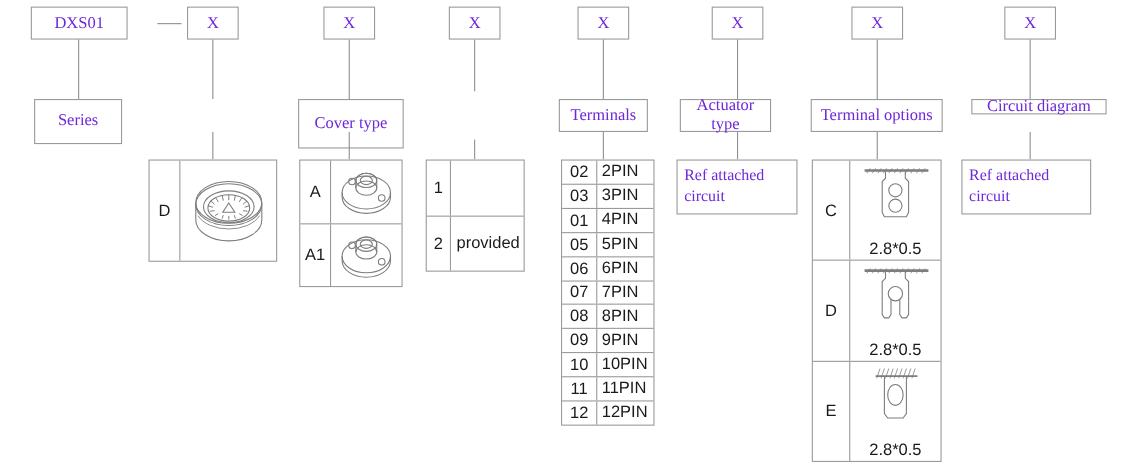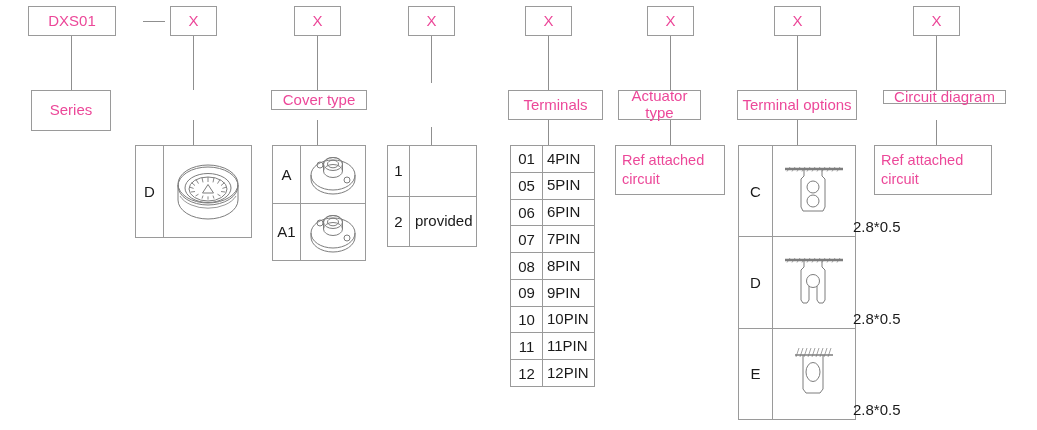--- a/index.html
+++ b/index.html
@@ -19,23 +19,24 @@
   .box{
     position:absolute;
     box-sizing:border-box;
     border:1px solid #9a9a9a;
     background:#fff;
     display:flex;
     align-items:center;
     justify-content:center;
     font-size:15px;
     line-height:1.12;
-    color:#ec4899;
+    color:#6d28d9;
     white-space:pre-line;
     text-align:center;
+    font-family:Liberation Serif, serif;
   }
   .code-box{font-size:15px;}
   .label-box{font-size:15px;}
   .note-box{
     justify-content:flex-start;
     align-items:flex-start;
     text-align:left;
     padding:5px 5px 0 6px;
     font-size:14.5px;
     line-height:1.28;
@@ -100,21 +101,21 @@
     display:flex;
     align-items:center;
     justify-content:center;
     box-sizing:border-box;
   }
   
   #termopt-table .tc-key{width:34px;}
   .opt-cell{
     flex:1 1 auto;
     display:flex;
-    flex-direction:row;
+    flex-direction:column;
     align-items:center;
     justify-content:flex-start;
     box-sizing:border-box;
     padding-top:3px;
   }
   .opt-dim{
     font-size:15px;
     line-height:1;
     padding-bottom:2px;
     margin-top:auto;
@@ -171,21 +172,21 @@
           </g>
 
           <path d="M42 32.5 L47.5 41 L36.5 41 Z" stroke-width="1"></path>
         </svg>
       </div>
     </div>
   </div>
 
   <div class="box code-box" style="left:294px;top:6px;width:47px;height:30px;">X</div>
   <div class="vline" style="left:317px;top:36px;height:54px;"></div>
-  <div class="box label-box" style="left:271px;top:90px;width:96px;height:20px;">Cover type</div>
+  <div class="box label-box" style="left:271px;top:90px;width:96px;height:45px;">Cover type</div>
   <div class="vline" style="left:317px;top:120px;height:25px;"></div>
 
   <div class="tbl pic-tbl" id="cover-table" style="left:272px;top:145px;width:94px;height:116px;">
     <div class="trow">
       <div class="tc-key">A</div>
       <div class="pic-cell">
         <svg width="60" height="50" viewBox="0 0 60 50" fill="none" stroke="#7d7d7d" stroke-width="1">
           <ellipse cx="30" cy="26" rx="22" ry="15"></ellipse>
           <path d="M8 26 L8 30 A22 15 0 0 0 52 30 L52 26"></path>
           <ellipse cx="30" cy="22" rx="9.5" ry="6.5"></ellipse>
@@ -223,24 +224,32 @@
       <div class="tc-key">1</div>
     </div>
     <div class="trow">
       <div class="tc-key">2</div>
       <div class="tc-val">provided</div>
     </div>
   </div>
 
   <div class="box code-box" style="left:525px;top:6px;width:47px;height:30px;">X</div>
   <div class="vline" style="left:548px;top:36px;height:54px;"></div>
-  <div class="box label-box" style="left:508px;top:90px;width:95px;height:30px;">Terminals</div>
+  <div class="box label-box" style="left:508px;top:90px;width:81px;height:30px;">Terminals</div>
   <div class="vline" style="left:548px;top:120px;height:25px;"></div>
 
   <div class="tbl" id="terminals-table" style="left:510px;top:145px;width:85px;height:242px;">
+      <div class="trow">
+        <div class="tc-key">02</div>
+        <div class="tc-val">2PIN</div>
+      </div>
+      <div class="trow">
+        <div class="tc-key">03</div>
+        <div class="tc-val">3PIN</div>
+      </div>
       <div class="trow">
         <div class="tc-key">01</div>
         <div class="tc-val">4PIN</div>
       </div>
       <div class="trow">
         <div class="tc-key">05</div>
         <div class="tc-val">5PIN</div>
       </div>
       <div class="trow">
         <div class="tc-key">06</div>

